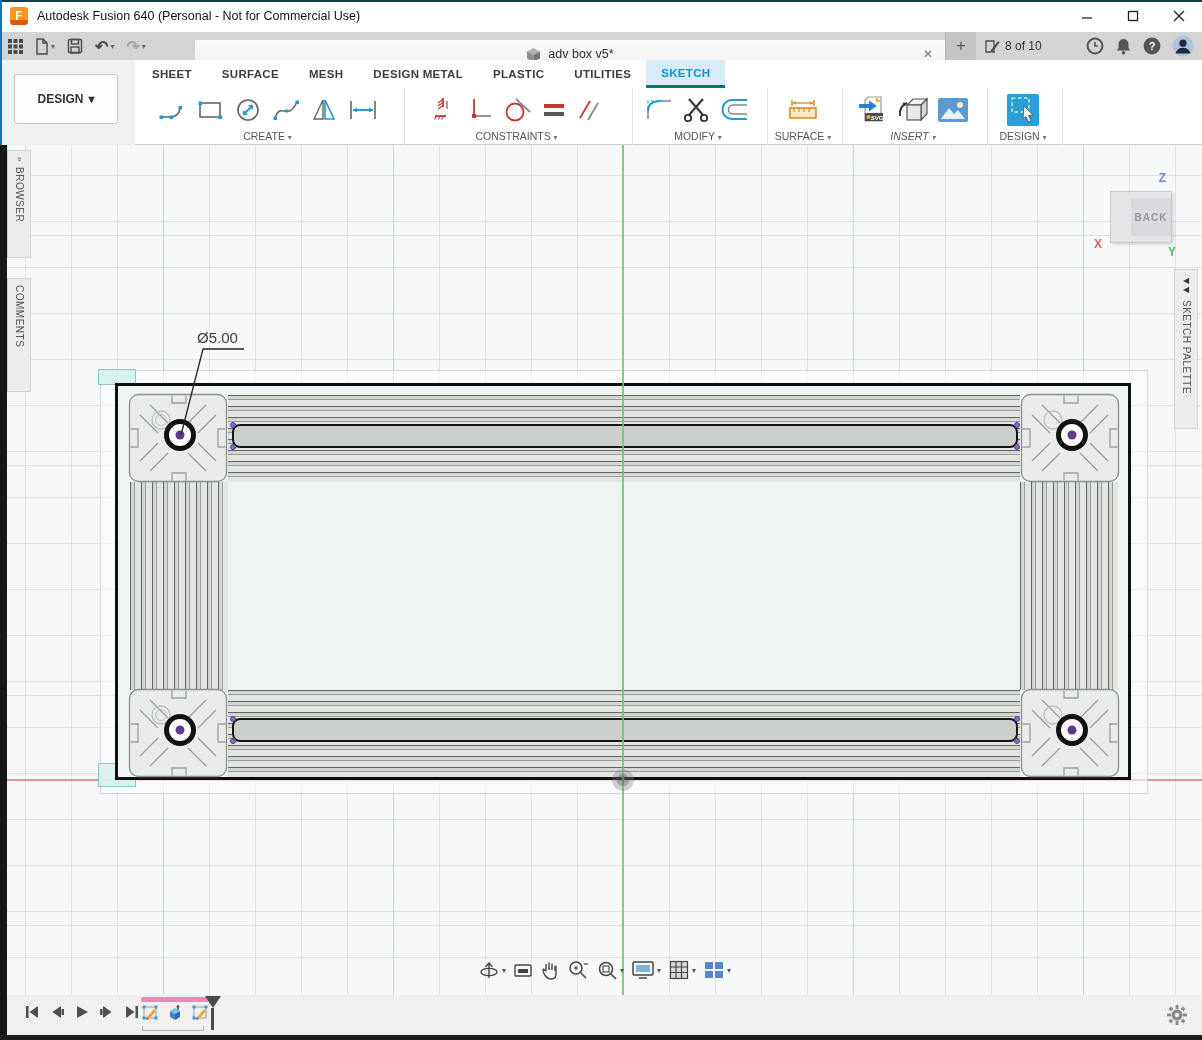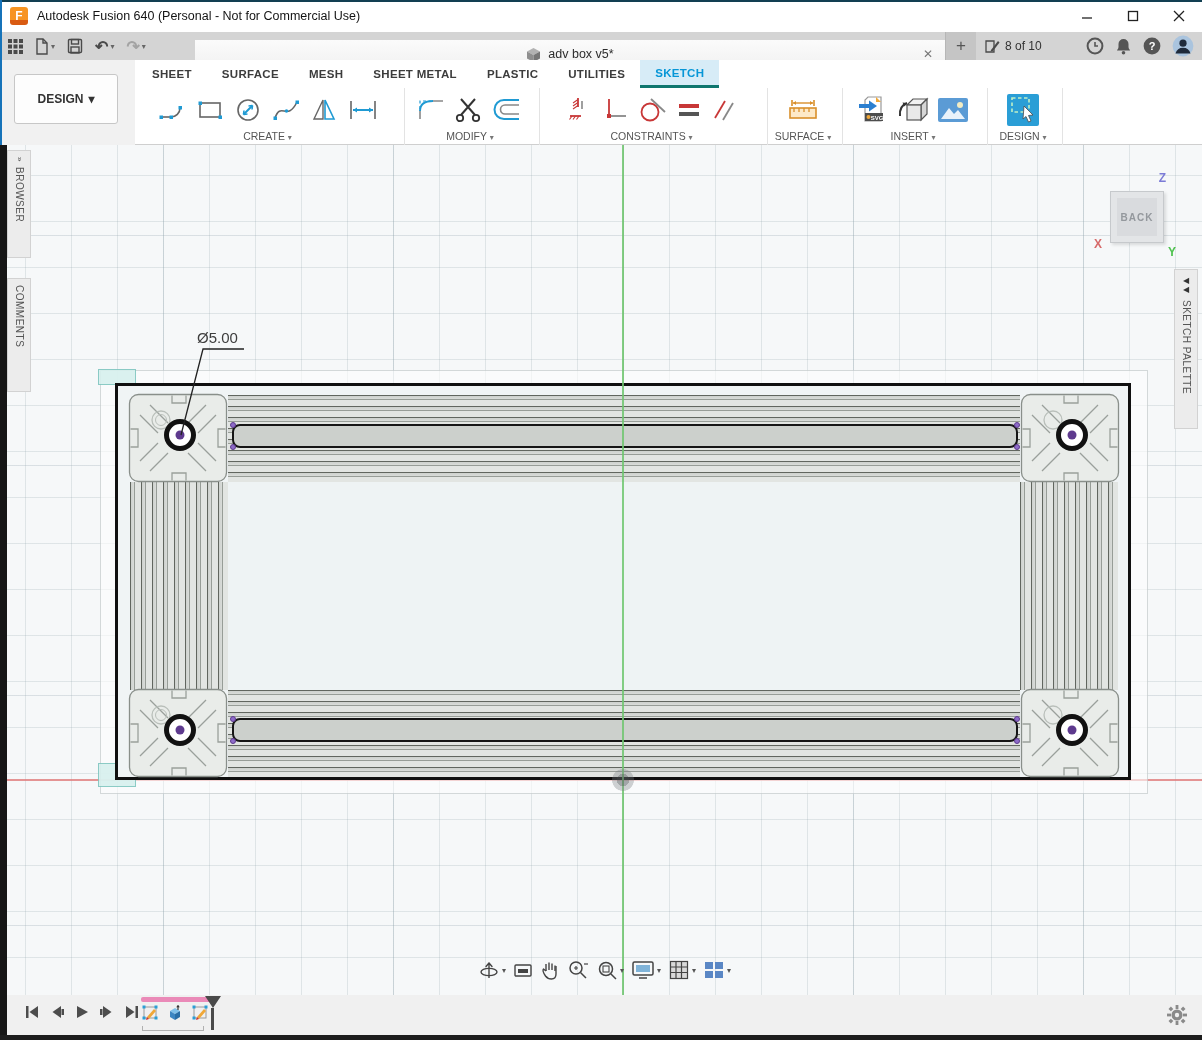--- a/index.html
+++ b/index.html
@@ -43,21 +43,21 @@
   .design-btn { position:absolute; left:14px; top:14px; width:104px; height:50px; background:#fdfdfd; border:1px solid #c7c7c7;
     border-radius:3px; display:flex; align-items:center; justify-content:center; gap:5px; font-size:12px; font-weight:bold; color:#333; }
   .ribbon-tabs { position:absolute; left:137px; top:0; height:28px; display:flex; }
   .rtab { height:28px; padding:0 15px; display:flex; align-items:center; font-size:11.5px; font-weight:bold; color:#3c3c3c; letter-spacing:.3px; }
   .rtab.active { background:#d7ecf7; color:#0696d7; border-bottom:3px solid #0f766e; }
   .ribbon-body { position:absolute; left:135px; top:28px; height:57px; display:flex; }
   .rgroup { display:flex; flex-direction:column; justify-content:space-between; border-right:1px solid #e3e3e3; padding:2px 4px 3px 0; }
   .rgroup-icons { display:flex; align-items:center; justify-content:center; gap:6px; height:40px; }
   .rgroup-label { text-align:center; font-size:10.5px; color:#555; }
   .rgroup-label .caret { font-size:8px; color:#777; }
-  .g-create{width:270px;} .g-modify{width:135px;} .g-constraints{width:228px;} .g-inspect{width:75px;} .g-insert{width:145px;} .g-select{width:75px;}
+  .g-create{width:270px;} .g-modify{width:135px;} .g-constraints{width:228px;} .g-inspect{width:75px;} .g-insert{width:145px;font-style:italic;} .g-select{width:75px;}
   .ric { display:block; }
 
   
   .canvas { position:absolute; left:0; top:145px; width:1202px; height:850px; background-color:#f6f8f9;
     background-image:
       linear-gradient(to right, rgba(150,168,178,0.30) 1px, transparent 1px),
       linear-gradient(to bottom, rgba(150,168,178,0.30) 1px, transparent 1px),
       linear-gradient(to right, rgba(140,158,168,0.22) 1px, transparent 1px),
       linear-gradient(to bottom, rgba(140,158,168,0.22) 1px, transparent 1px);
     background-size:230px 230px, 230px 230px, 46px 46px, 46px 46px;
@@ -76,22 +76,22 @@
   .pdot { position:absolute; width:6px; height:6px; border-radius:50%; background:#8d6cc9; border:1px solid #5e3a8e; }
   .corner-svg { position:absolute; width:100px; height:90px; z-index:4; }
   .dim-label { position:absolute; left:197px; top:184px; font-size:15px; color:#3e3e3e; z-index:7; }
   .dim-leader { position:absolute; left:170px; top:195px; z-index:7; }
   .origin-pt { position:absolute; left:612px; top:624px; width:22px; height:22px; border-radius:50%;
     background:radial-gradient(circle, rgba(90,96,99,0.55) 0 40%, rgba(120,126,130,0.35) 41% 70%, rgba(120,126,130,0.12) 71% 100%); z-index:7; }
   .teal-bit { position:absolute; z-index:2; background:#d7f0ee; border:1px solid #7fc6c0; opacity:.9; }
 
   
   .viewcube { position:absolute; left:1108px; top:42px; width:60px; height:60px; z-index:8; }
-  .vc-face { position:absolute; left:2px; top:4px; width:54px; height:52px; background:#e3e5e7; border:1px solid #c6c9cc;
-    box-shadow:2px 2px 3px rgba(0,0,0,0.12); display:flex; align-items:center; justify-content:center; }
+  .vc-face { position:absolute; left:2px; top:4px; width:62px; height:52px; background:#e3e5e7; border:1px solid #c6c9cc;
+    box-shadow:2px 2px 3px rgba(0,0,0,0.12); display:flex; align-items:center; justify-content:flex-end; }
   .vc-inner { width:40px; height:38px; background:#d9dbde; display:flex; align-items:center; justify-content:center;
     font-size:10px; font-weight:bold; letter-spacing:1px; color:#94989d; }
   .vc-z { position:absolute; right:2px; top:-16px; color:#7b7bd6; font-size:12px; font-weight:bold; }
   .vc-x { position:absolute; left:-14px; bottom:-4px; color:#d66a6a; font-size:12px; font-weight:bold; }
   .vc-y { position:absolute; right:-8px; bottom:-12px; color:#4fc24f; font-size:12px; font-weight:bold; }
 
   
   .vtab { position:absolute; background:#ececec; border:1px solid #d2d2d2; writing-mode:vertical-rl;
     display:flex; align-items:center; color:#555; font-size:10px; letter-spacing:.5px; padding:6px 0; z-index:9; }
   .vtab .glyph { font-size:8px; color:#333; margin-bottom:6px; letter-spacing:0; }
@@ -223,21 +223,21 @@
     <div class="ribbon-leftblock"></div>
     <div class="design-btn">
       <span>DESIGN</span>
       <span class="caret">▾</span>
     </div>
 
     <div class="ribbon-tabs">
       <div class="rtab">SHEET</div>
       <div class="rtab">SURFACE</div>
       <div class="rtab">MESH</div>
-      <div class="rtab">SHEET METAL</div>
+      <div class="rtab">DESIGN METAL</div>
       <div class="rtab">PLASTIC</div>
       <div class="rtab">UTILITIES</div>
       <div class="rtab active">SKETCH</div>
     </div>
 
     <div class="ribbon-body">
 
       <div class="rgroup g-create">
         <div class="rgroup-icons">
           <svg class="ric" width="32" height="30" fill="none">
@@ -268,40 +268,20 @@
               <path d="M14 5 L5 24 H14 Z" stroke="#666" stroke-width="1.4"></path>
               <path d="M16 5 L25 24 H16 Z" stroke="#1f9ad3" stroke-width="1.6"></path>
             </svg>
           <svg class="ric" width="32" height="30" fill="none">
               <path d="M4 6 V24 M28 6 V24" stroke="#666" stroke-width="1.6"></path>
               <path d="M6 15 H26" stroke="#1f9ad3" stroke-width="2"></path>
               <path d="M6 15 l4 -2.5 v5 z M26 15 l-4 -2.5 v5 z" fill="#1f9ad3" stroke="none"></path>
             </svg>
         </div>
         <div class="rgroup-label"><span>CREATE</span> <span class="caret">▾</span></div>
-      </div>
-
-      <div class="rgroup g-modify">
-        <div class="rgroup-icons">
-          <svg class="ric" width="32" height="30" fill="none">
-              <path d="M17 6 H27 M4 24 V16" stroke="#888" stroke-width="1.6"></path>
-              <path d="M4 16 Q4 6 17 6" stroke="#1f9ad3" stroke-width="2"></path>
-              <path d="M4 14 V6 H15" stroke="#1f9ad3" stroke-width="1.2" stroke-dasharray="3 2.5"></path>
-            </svg>
-          <svg class="ric" width="32" height="30" fill="none">
-              <path d="M7 4 L21 20 M21 4 L7 20" stroke="#333" stroke-width="2"></path>
-              <circle cx="6" cy="23" r="3.2" stroke="#333" stroke-width="1.8"></circle>
-              <circle cx="22" cy="23" r="3.2" stroke="#333" stroke-width="1.8"></circle>
-            </svg>
-          <svg class="ric" width="32" height="30" fill="none">
-              <path d="M27 5 H12 a9.5 9.5 0 0 0 0 19 H27" stroke="#1f9ad3" stroke-width="2"></path>
-              <path d="M27 10 H13 a4.5 4.5 0 0 0 0 9 H27" stroke="#888" stroke-width="1.6"></path>
-            </svg>
-        </div>
-        <div class="rgroup-label"><span>MODIFY</span> <span class="caret">▾</span></div>
       </div>
 
       <div class="rgroup g-constraints">
         <div class="rgroup-icons">
           <svg class="ric" width="30" height="30" fill="none">
               <path d="M13 3 V12" stroke="#c83737" stroke-width="1.8"></path>
               <path d="M13 4.5 l-5 3.5 M13 7.5 l-5 3.5 M13 10.5 l-5 3.5" stroke="#c83737" stroke-width="1.1"></path>
               <path d="M17 6 V14" stroke="#888" stroke-width="1.6"></path>
               <path d="M5 21 H16" stroke="#c83737" stroke-width="1.8"></path>
               <path d="M7 21 l-2.5 3.5 M10.5 21 l-2.5 3.5 M14 21 l-2.5 3.5" stroke="#c83737" stroke-width="1.1"></path>
@@ -318,20 +298,40 @@
           <svg class="ric" width="28" height="30">
               <rect x="4" y="9" width="20" height="4" fill="#c83737"></rect>
               <rect x="4" y="17" width="20" height="4" fill="#555"></rect>
             </svg>
           <svg class="ric" width="30" height="30" fill="none">
               <path d="M6 23 L16 6" stroke="#c83737" stroke-width="1.8"></path>
               <path d="M14 25 L24 8" stroke="#888" stroke-width="1.8"></path>
             </svg>
         </div>
         <div class="rgroup-label"><span>CONSTRAINTS</span> <span class="caret">▾</span></div>
+      </div>
+
+      <div class="rgroup g-modify">
+        <div class="rgroup-icons">
+          <svg class="ric" width="32" height="30" fill="none">
+              <path d="M17 6 H27 M4 24 V16" stroke="#888" stroke-width="1.6"></path>
+              <path d="M4 16 Q4 6 17 6" stroke="#1f9ad3" stroke-width="2"></path>
+              <path d="M4 14 V6 H15" stroke="#1f9ad3" stroke-width="1.2" stroke-dasharray="3 2.5"></path>
+            </svg>
+          <svg class="ric" width="32" height="30" fill="none">
+              <path d="M7 4 L21 20 M21 4 L7 20" stroke="#333" stroke-width="2"></path>
+              <circle cx="6" cy="23" r="3.2" stroke="#333" stroke-width="1.8"></circle>
+              <circle cx="22" cy="23" r="3.2" stroke="#333" stroke-width="1.8"></circle>
+            </svg>
+          <svg class="ric" width="32" height="30" fill="none">
+              <path d="M27 5 H12 a9.5 9.5 0 0 0 0 19 H27" stroke="#1f9ad3" stroke-width="2"></path>
+              <path d="M27 10 H13 a4.5 4.5 0 0 0 0 9 H27" stroke="#888" stroke-width="1.6"></path>
+            </svg>
+        </div>
+        <div class="rgroup-label"><span>MODIFY</span> <span class="caret">▾</span></div>
       </div>
 
       <div class="rgroup g-inspect">
         <div class="rgroup-icons">
           <svg class="ric" width="36" height="30" fill="none">
               <path d="M7 5 V11 M29 5 V11" stroke="#d98f2b" stroke-width="1.6"></path>
               <path d="M8 8 H28" stroke="#d98f2b" stroke-width="1.4"></path>
               <path d="M8 8 l3 -2 v4 z M28 8 l-3 -2 v4 z" fill="#d98f2b" stroke="none"></path>
               <rect x="5" y="13" width="26" height="10" stroke="#d98f2b" stroke-width="1.6" fill="#fde9c8"></rect>
               <path d="M9 13 v4 M14 13 v4 M19 13 v4 M24 13 v4" stroke="#d98f2b" stroke-width="1.3"></path>

